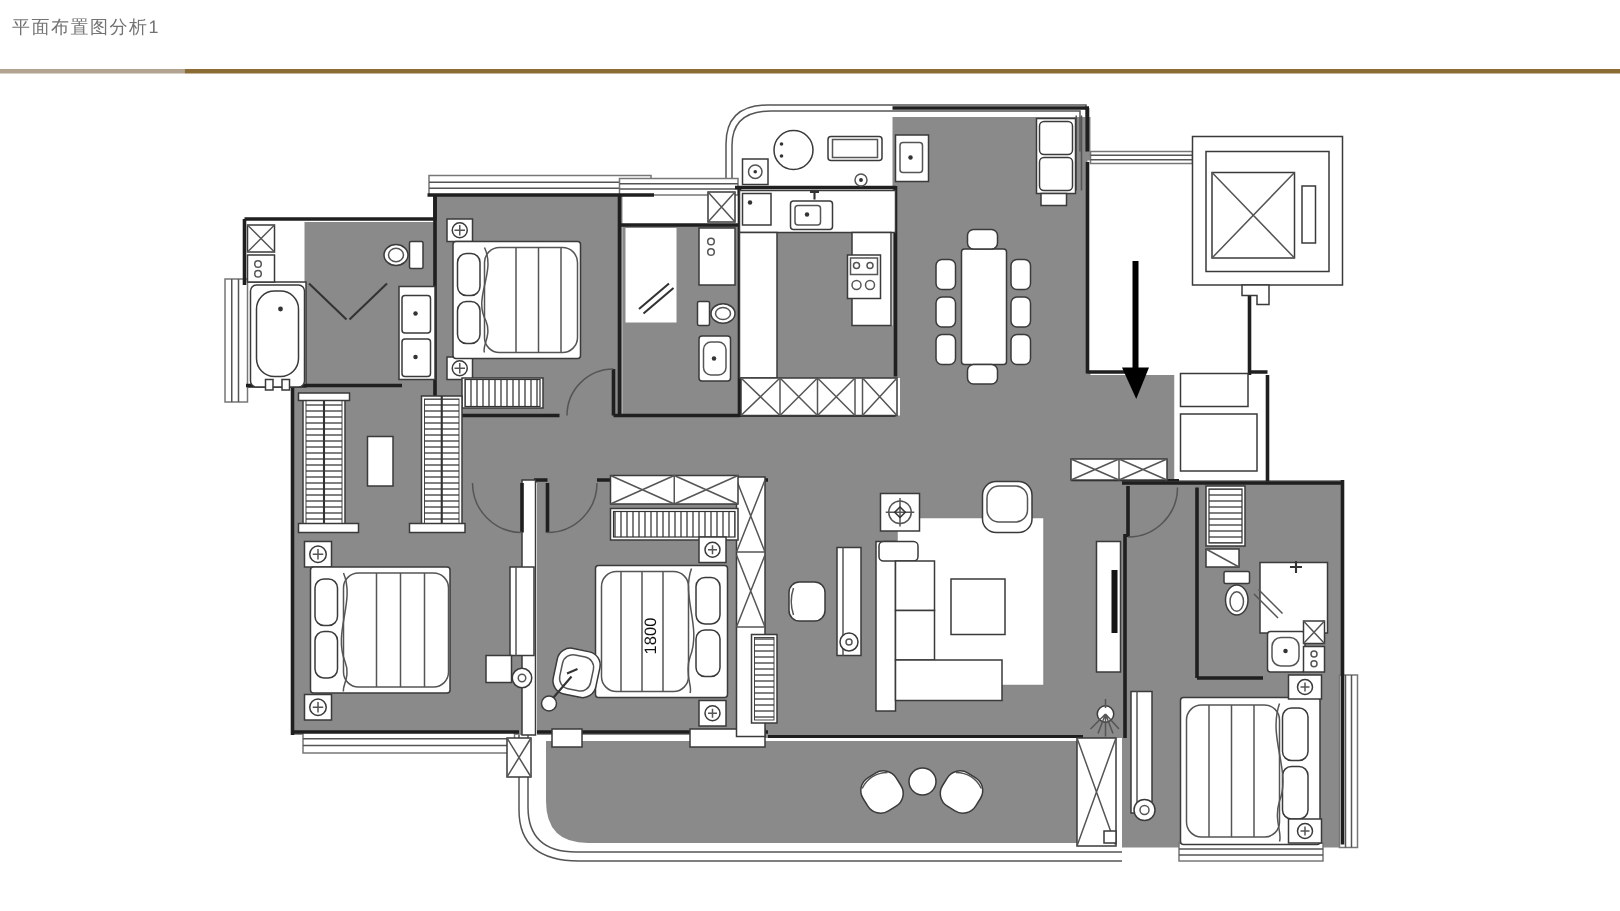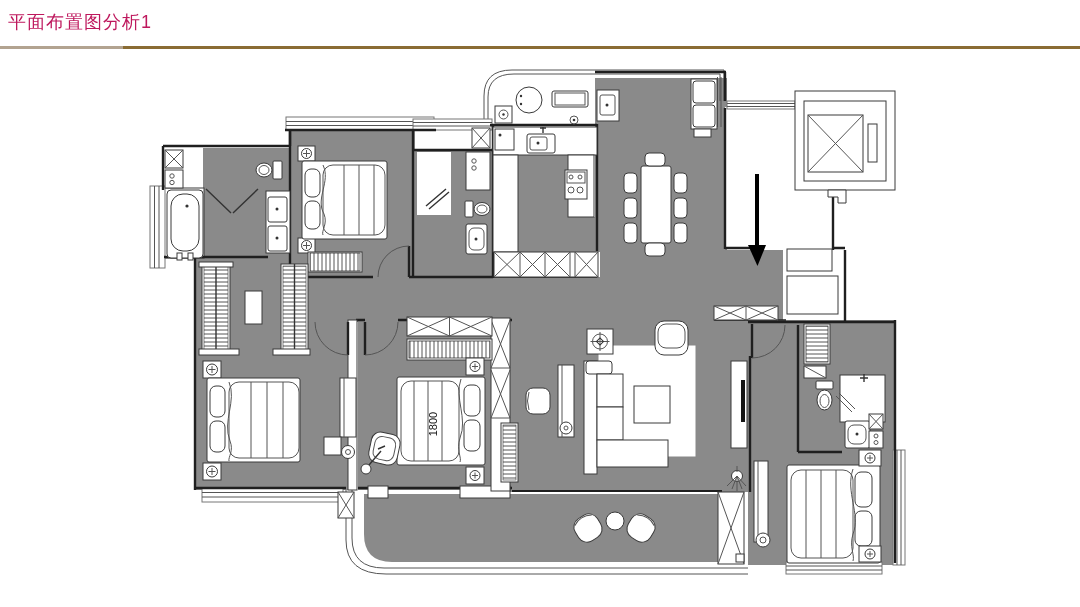--- a/index.html
+++ b/index.html
@@ -1,18 +1,18 @@
 <!DOCTYPE html>
 <html><head>
 <meta charset="utf-8">
 <style>
   html,body{margin:0;padding:0;background:#fff;}
   .page{position:relative;width:1080px;height:607px;background:#fff;overflow:hidden;
         font-family:"Liberation Sans",sans-serif;}
-  .title{position:absolute;left:8px;top:10px;font-size:18px;letter-spacing:1px;color:#be185d;}
+  .title{position:absolute;left:8px;top:10px;font-size:12px;letter-spacing:1px;color:#737373;}
   .div-l{position:absolute;left:0;top:46px;width:123px;height:3px;background:#b2a390;}
   .div-r{position:absolute;left:123px;top:46px;width:957px;height:3px;background:#8a6c34;}
   svg{position:absolute;left:0;top:0;}
   .w{fill:#fff;stroke:#3a3a3a;stroke-width:1;}
   .wn{fill:#fff;stroke:none;}
   .win{fill:#fff;stroke:#777;stroke-width:1;}
   .wall{fill:none;stroke:#1f1f1f;stroke-width:2.4;}
   .t{fill:none;stroke:#555;stroke-width:1;}
   .t2{fill:none;stroke:#333;stroke-width:1.4;}
   .lbl{font-family:"Liberation Sans",sans-serif;font-size:11px;fill:#111;}

